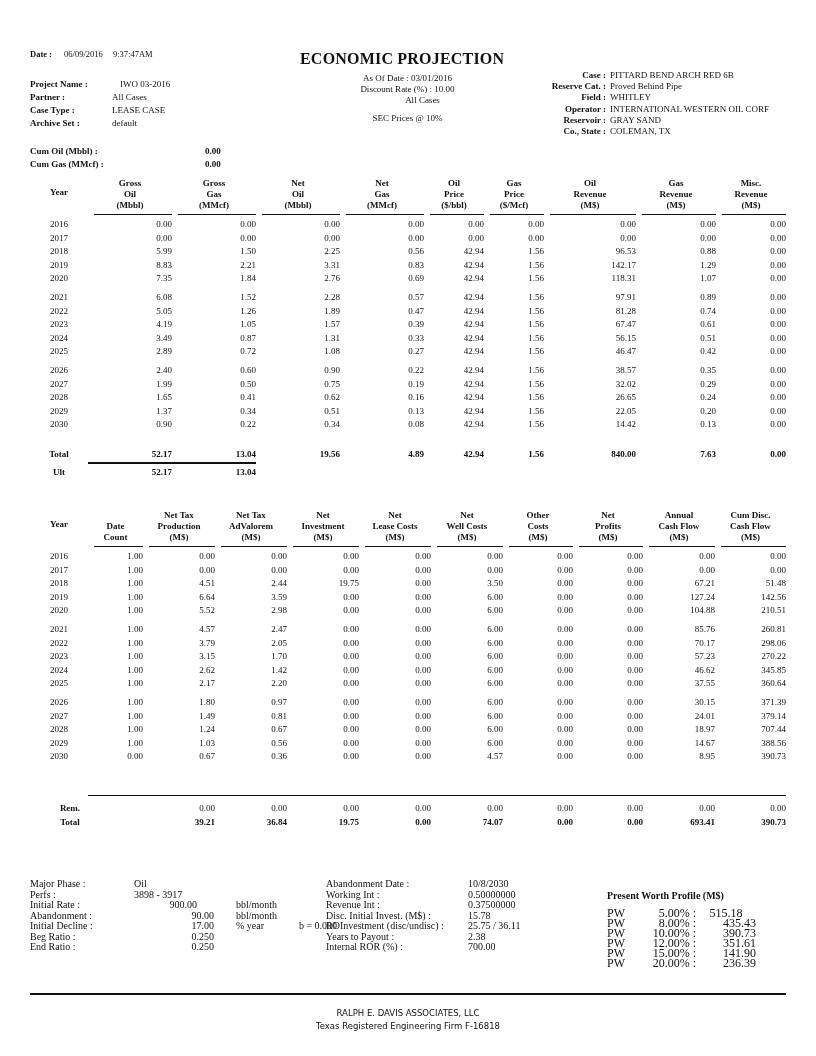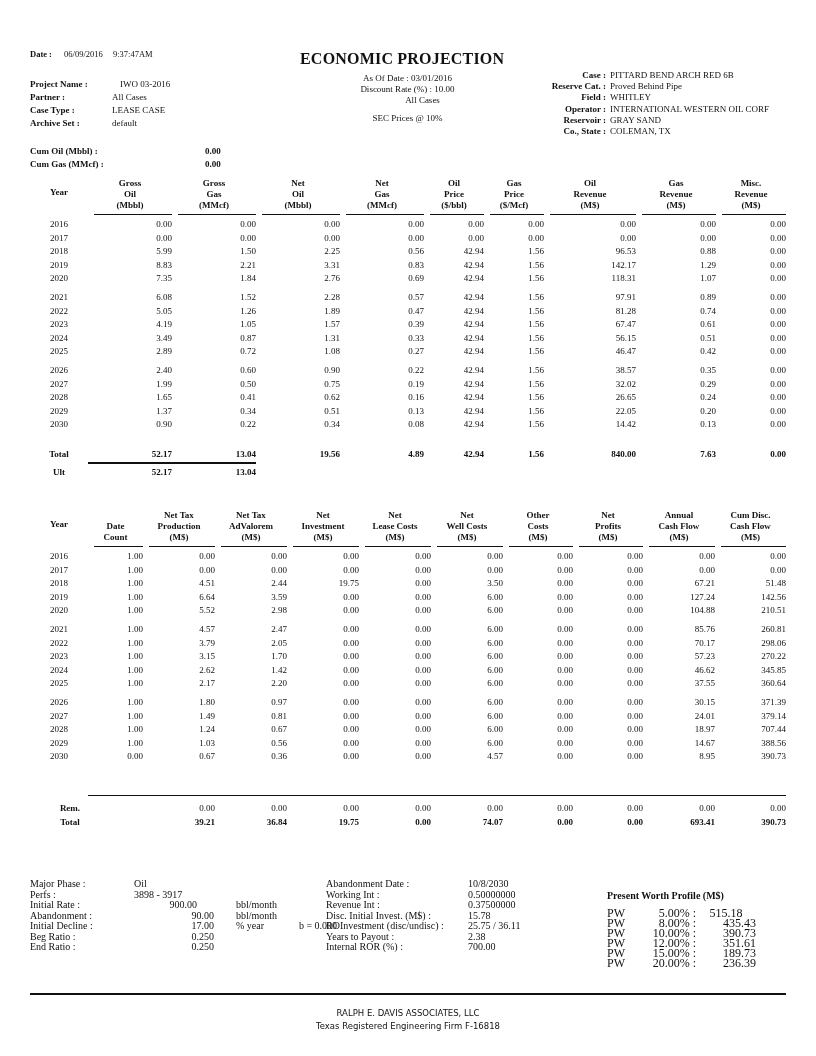--- a/index.html
+++ b/index.html
@@ -820,21 +820,21 @@
         <td style="text-align:right">390.73</td>
       </tr>
       <tr>
         <td style="text-align:left">PW</td>
         <td style="text-align:right">12.00% :</td>
         <td style="text-align:right">351.61</td>
       </tr>
       <tr>
         <td style="text-align:left">PW</td>
         <td style="text-align:right">15.00% :</td>
-        <td style="text-align:right">189.73</td>
+        <td style="text-align:right">141.90</td>
       </tr>
       <tr>
         <td style="text-align:left">PW</td>
         <td style="text-align:right">20.00% :</td>
         <td style="text-align:right">236.39</td>
       </tr>
     </tbody>
 </table>
 
 <div class="abs footer-line"></div>

